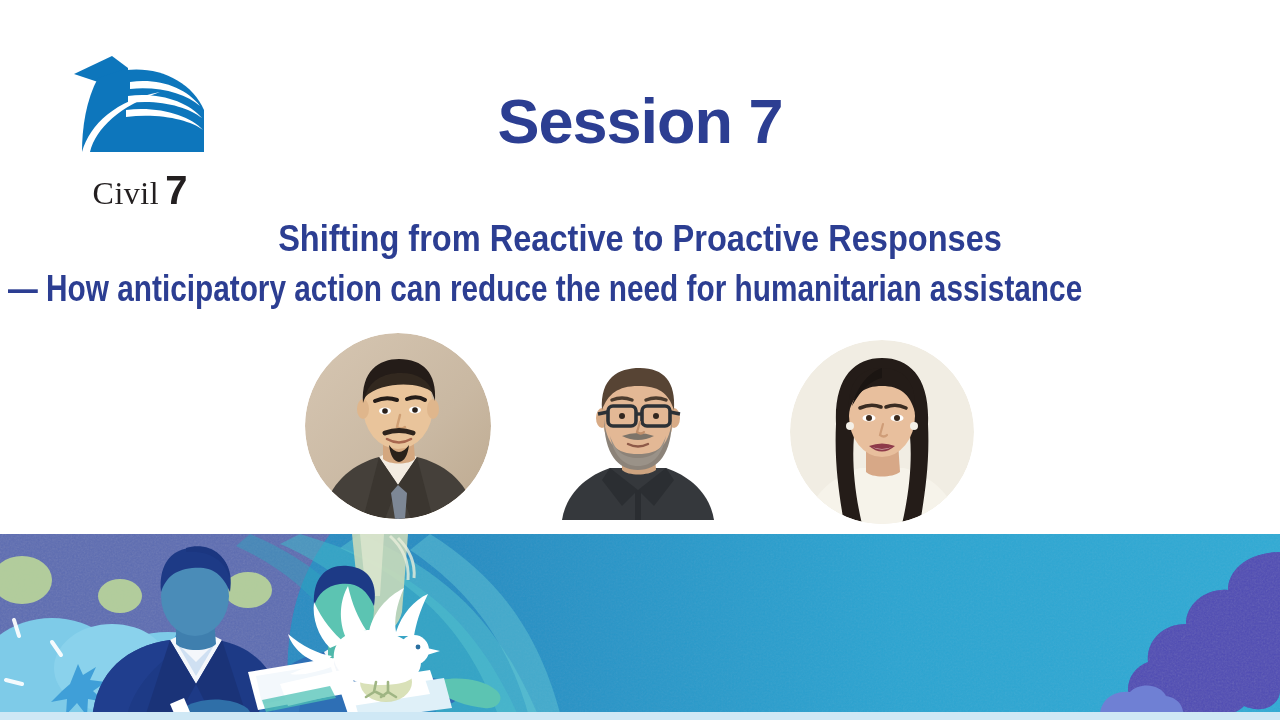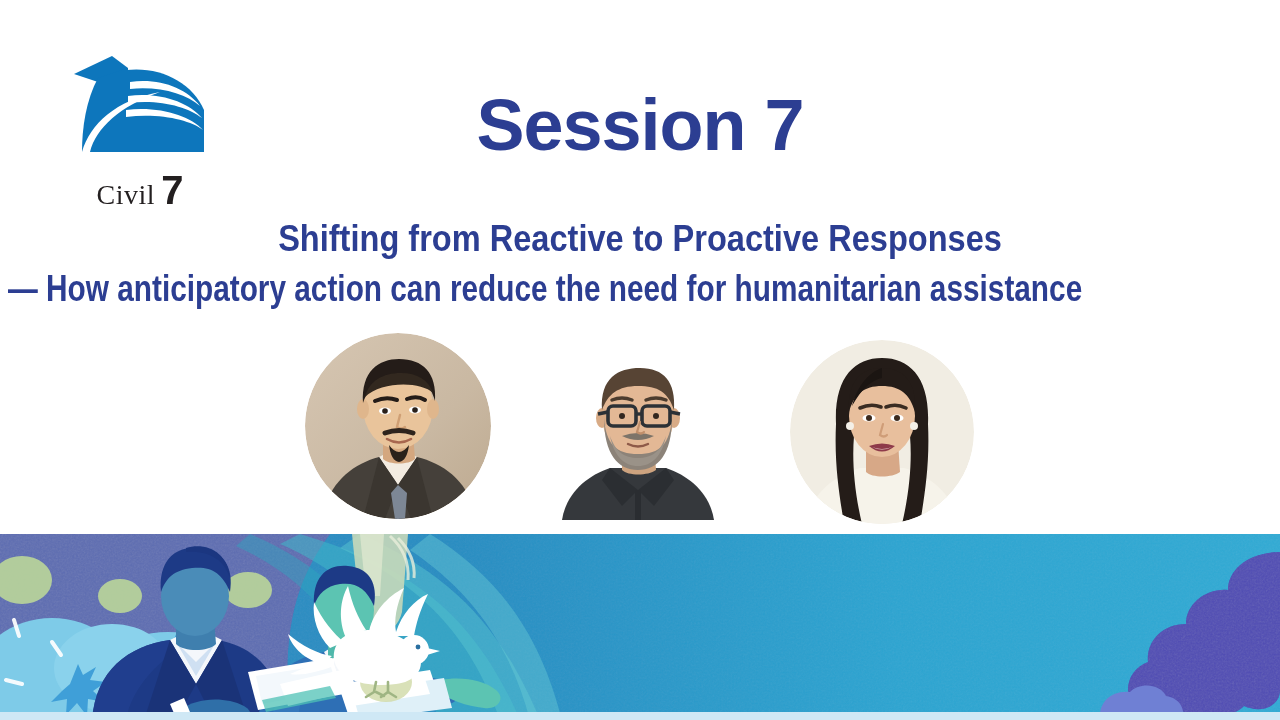--- a/index.html
+++ b/index.html
@@ -43,41 +43,41 @@
     position: absolute;
     left: 0px;
     top: 118px;
     width: 160px;
     text-align: center;
     white-space: nowrap;
     line-height: 1;
   }
   #logo-civil {
     font-family: "Liberation Serif", serif;
-    font-size: 28px;
+    font-size: 32px;
     color: #231f20;
     letter-spacing: 0.5px;
   }
   #logo-seven {
     font-family: "Liberation Sans", sans-serif;
     font-size: 40px;
     font-weight: bold;
     color: #231f20;
     margin-left: 6px;
   }
 
   
   #session-title {
     position: absolute;
     left: 0;
     top: 88px;
     width: 1280px;
     text-align: center;
     font-family: "Liberation Sans", sans-serif;
-    font-size: 72px;
+    font-size: 63px;
     font-weight: bold;
     color: #2c3e92;
     line-height: 1.05;
     letter-spacing: -1px;
   }
   #subtitle-1 {
     position: absolute;
     left: 0;
     top: 218px;
     width: 1280px;

